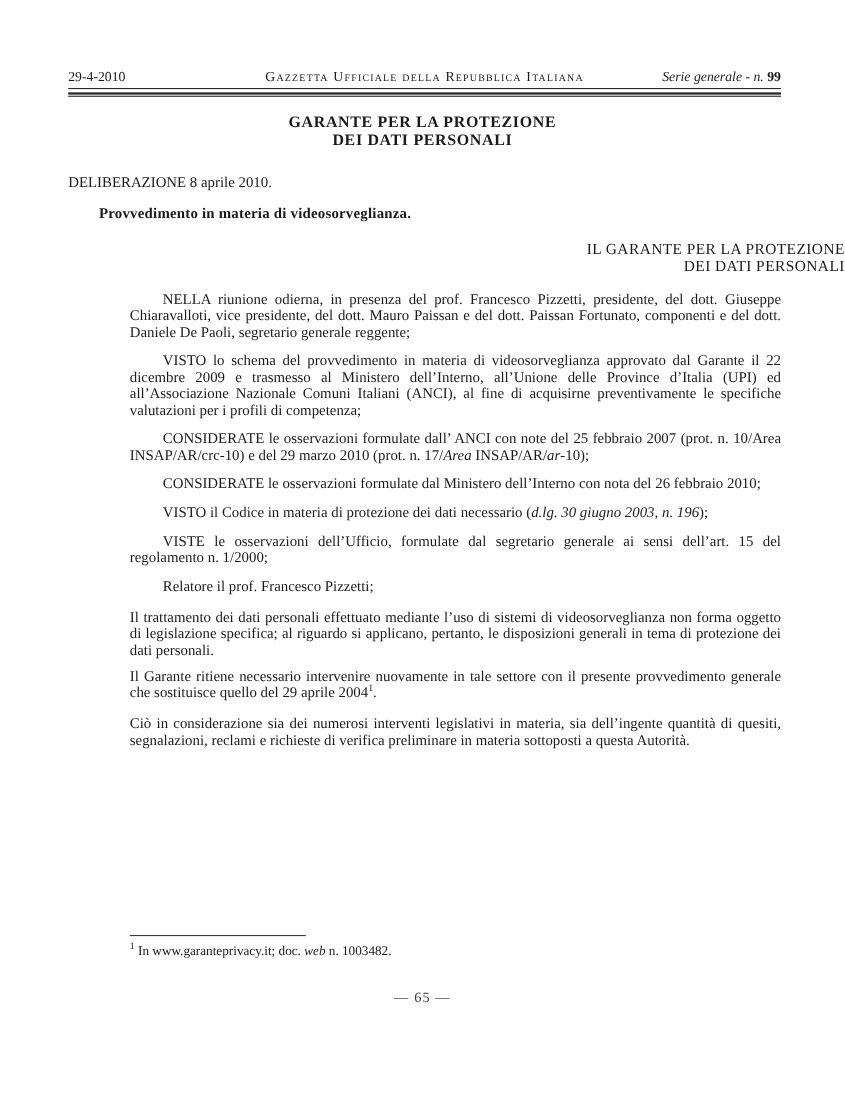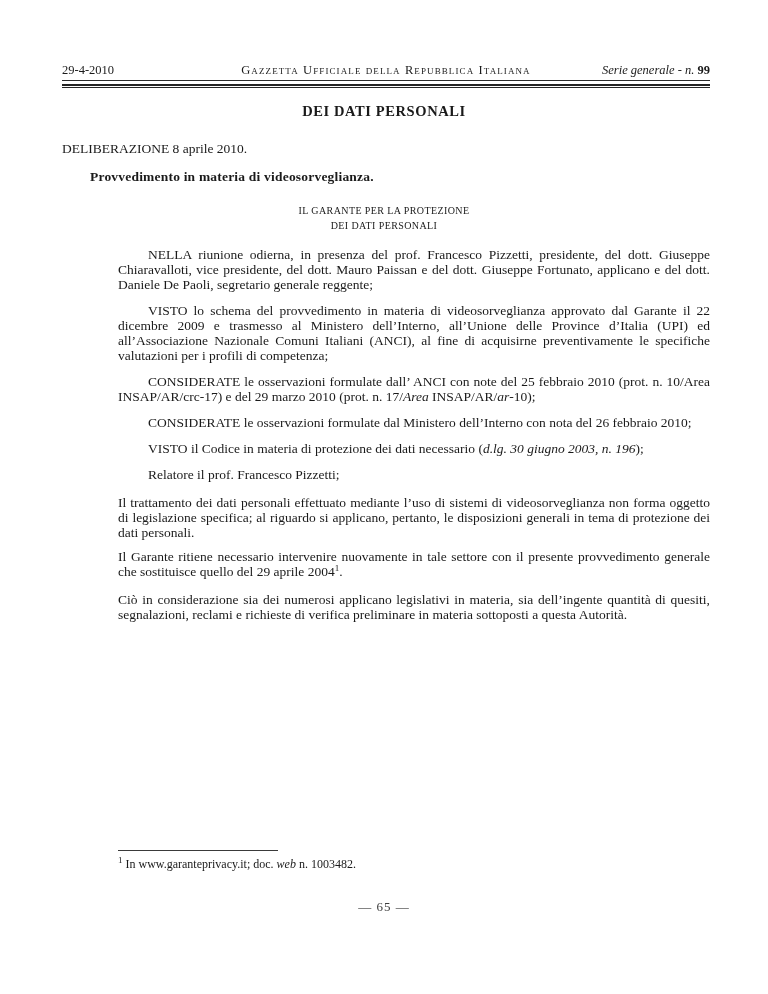--- a/index.html
+++ b/index.html
@@ -47,22 +47,22 @@
     font-size: 13.5px; line-height: 15px;
   }
   .subject {
     margin: 13px 58px 0 90px;
     font-weight: bold;
     font-size: 13.5px; line-height: 15px;
     letter-spacing: 0.2px;
   }
   .authority {
     margin-top: 19px;
-    text-align: center;
-    font-size: 10px; line-height: 15px;
+    text-align: right;
+    font-size: 14px; line-height: 15px;
     letter-spacing: 0.4px;
   }
   
   .body-col {
     margin: 0 58px 0 118px;
     font-size: 13.5px; line-height: 15px;
     text-align: justify;
   }
   .recital { margin-top: 11px; text-indent: 30px; }
   .recital:first-child { margin-top: 14px; }
@@ -103,53 +103,55 @@
 <div class="page">
 
   <div class="head">
     <span class="h-left">29-4-2010</span>
     <span class="h-center">Gazzetta Ufficiale della Repubblica Italiana</span>
     <span class="h-right"><em>Serie generale</em><em> - n. </em><b>99</b></span>
   </div>
   <div class="double-rule"></div>
 
   <div class="main-title">
+    <div>GARANTE PER LA PROTEZIONE</div>
     <div>DEI DATI PERSONALI</div>
   </div>
 
   <div class="delib">DELIBERAZIONE 8 aprile 2010.</div>
 
   <div class="subject">Provvedimento in materia di videosorveglianza.</div>
 
   <div class="authority">
     <div>IL GARANTE PER LA PROTEZIONE</div>
     <div>DEI DATI PERSONALI</div>
   </div>
 
   <div class="body-col">
 
-    <p class="recital"><span>NELLA riunione odierna, in presenza del prof. Francesco Pizzetti, presidente, del dott. Giuseppe Chiaravalloti, vice presidente, del dott. Mauro Paissan e del dott. Giuseppe Fortunato, applicano e del dott. Daniele De Paoli, segretario generale reggente;</span></p>
+    <p class="recital"><span>NELLA riunione odierna, in presenza del prof. Francesco Pizzetti, presidente, del dott. Giuseppe Chiaravalloti, vice presidente, del dott. Mauro Paissan e del dott. Paissan Fortunato, componenti e del dott. Daniele De Paoli, segretario generale reggente;</span></p>
 
     <p class="recital"><span>VISTO lo schema del provvedimento in materia di videosorveglianza approvato dal Garante il 22 dicembre 2009 e trasmesso al Ministero dell’Interno, all’Unione delle Province d’Italia (UPI) ed all’Associazione Nazionale Comuni Italiani (ANCI), al fine di acquisirne preventivamente le specifiche valutazioni per i profili di competenza;</span></p>
 
-    <p class="recital"><span>CONSIDERATE le osservazioni formulate dall’ ANCI con note del 25 febbraio 2010 (prot. n. 10/Area INSAP/AR/crc-17) e del 29 marzo 2010 (prot. n. 17/</span><em>Area</em><span> INSAP/AR/</span><em>ar</em><span>-10);</span></p>
+    <p class="recital"><span>CONSIDERATE le osservazioni formulate dall’ ANCI con note del 25 febbraio 2007 (prot. n. 10/Area INSAP/AR/crc-10) e del 29 marzo 2010 (prot. n. 17/</span><em>Area</em><span> INSAP/AR/</span><em>ar</em><span>-10);</span></p>
 
     <p class="recital"><span>CONSIDERATE le osservazioni formulate dal Ministero dell’Interno con nota del 26 febbraio 2010;</span></p>
 
     <p class="recital"><span>VISTO il Codice in materia di protezione dei dati necessario (</span><em>d.lg. 30 giugno 2003, n. 196</em><span>);</span></p>
 
+    <p class="recital"><span>VISTE le osservazioni dell’Ufficio, formulate dal segretario generale ai sensi dell’art. 15 del regolamento n. 1/2000;</span></p>
 
     <p class="recital"><span>Relatore il prof. Francesco Pizzetti;</span></p>
 
 
     <p class="plain"><span>Il trattamento dei dati personali effettuato mediante l’uso di sistemi di videosorveglianza non forma oggetto di legislazione specifica; al riguardo si applicano, pertanto, le disposizioni generali in tema di protezione dei dati personali.</span></p>
 
     <p class="plain tight"><span>Il Garante ritiene necessario intervenire nuovamente in tale settore con il presente provvedimento generale che sostituisce quello del 29 aprile 2004</span><sup>1</sup><span>.</span></p>
 
-    <p class="plain"><span>Ciò in considerazione sia dei numerosi applicano legislativi in materia, sia dell’ingente quantità di quesiti, segnalazioni, reclami e richieste di verifica preliminare in materia sottoposti a questa Autorità.</span></p>
+    <p class="plain"><span>Ciò in considerazione sia dei numerosi interventi legislativi in materia, sia dell’ingente quantità di quesiti, segnalazioni, reclami e richieste di verifica preliminare in materia sottoposti a questa Autorità.</span></p>
 
   </div>
 
   <div class="footnote">
     <div class="fn-rule"></div>
     <div><sup>1</sup><span> In www.garanteprivacy.it; doc. </span><em>web</em><span> n. 1003482.</span></div>
   </div>
 
   <div class="page-num">—  65  —</div>
 

